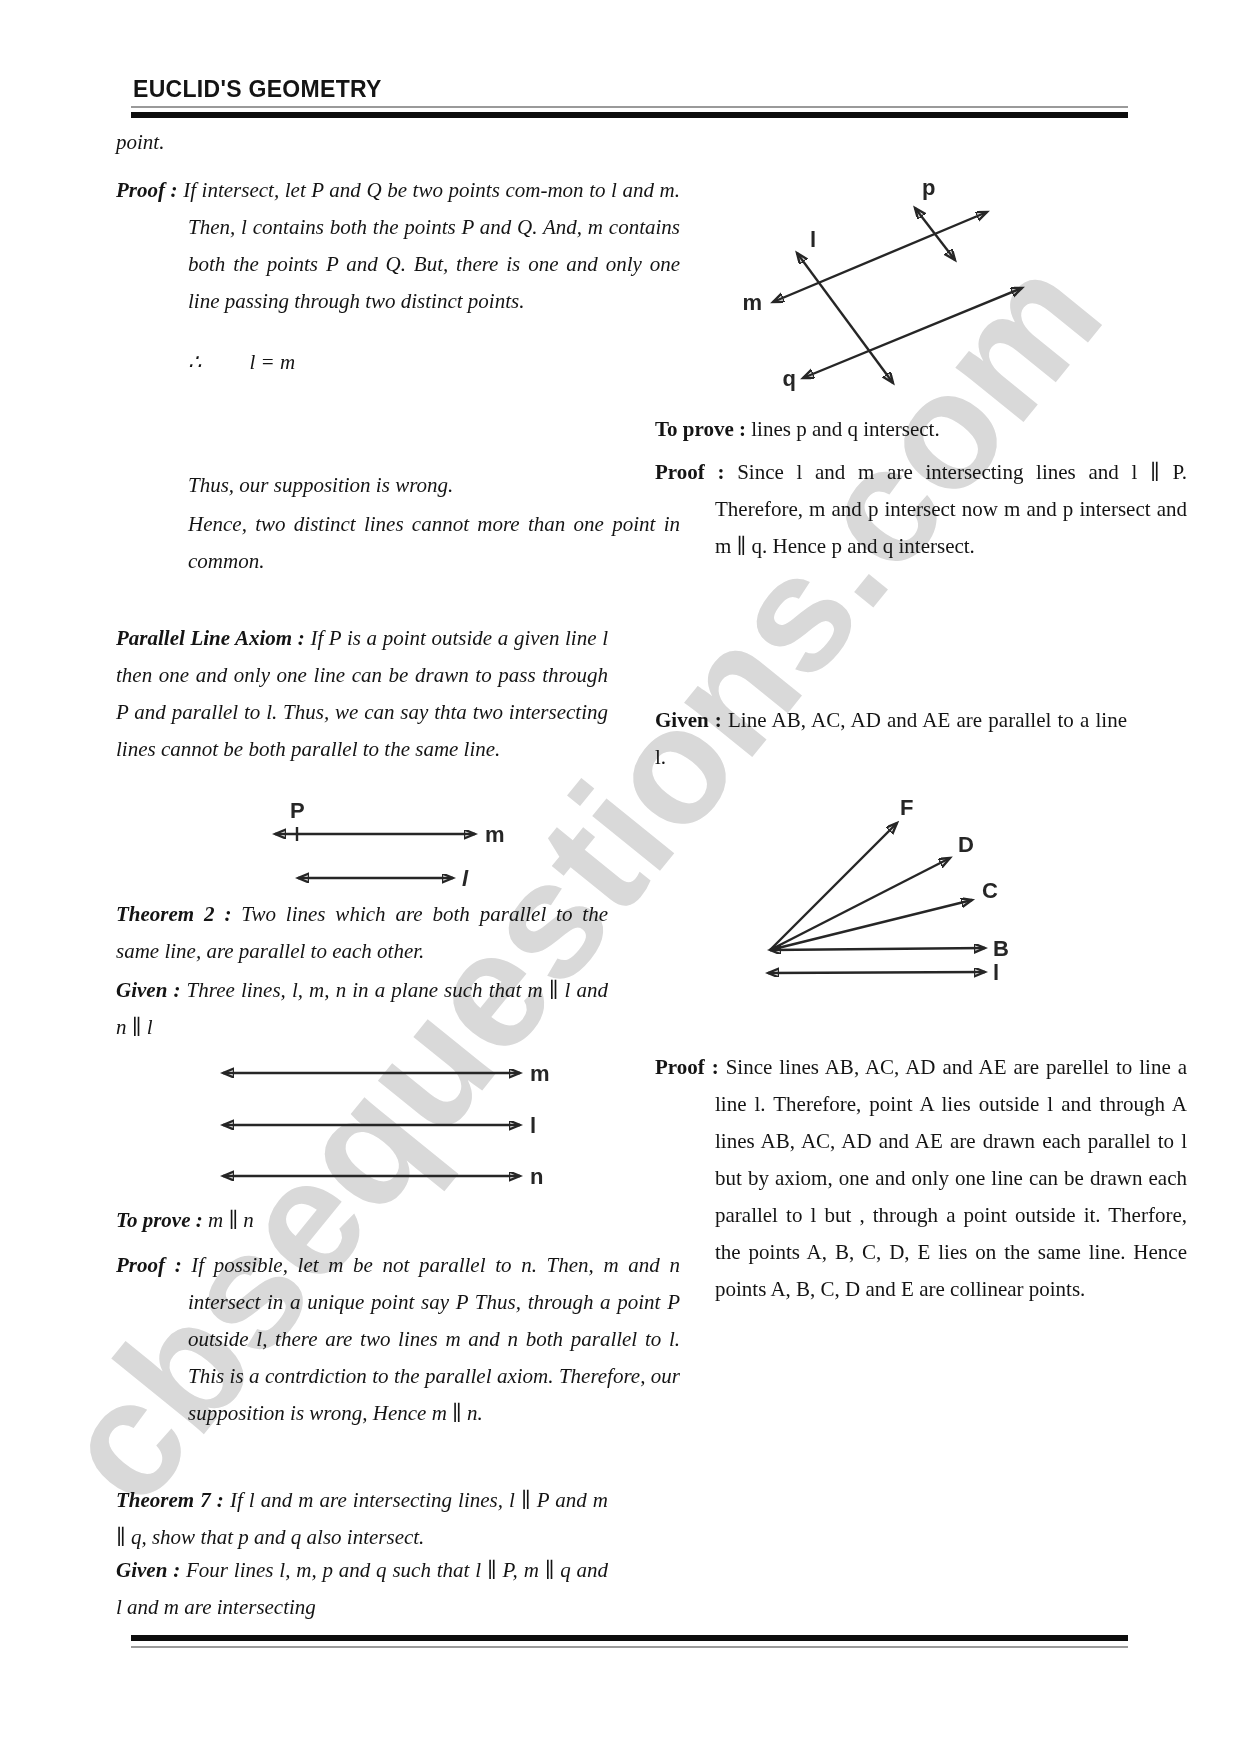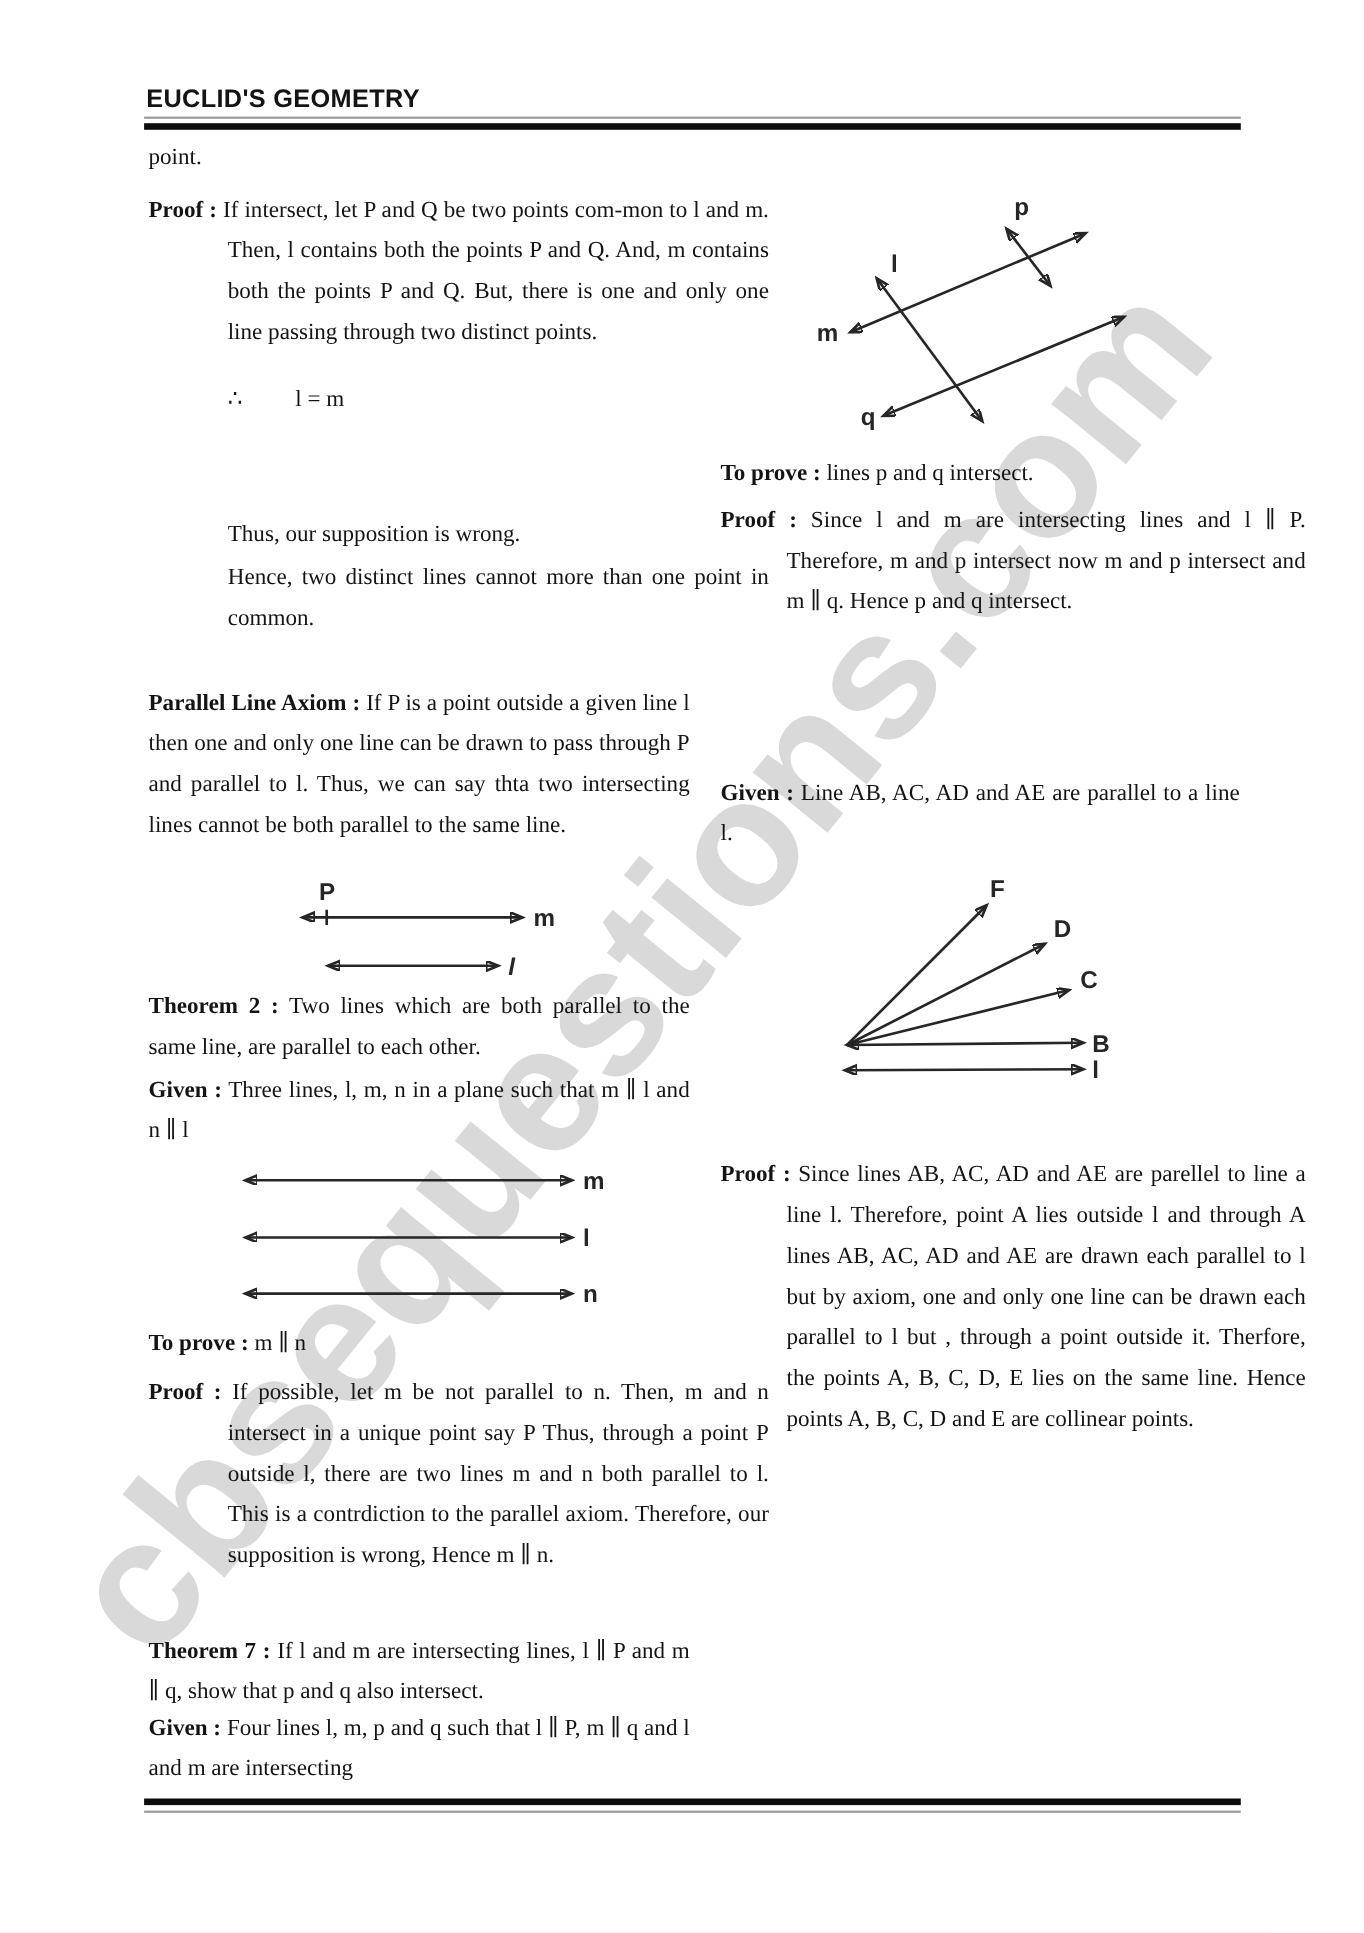--- a/index.html
+++ b/index.html
@@ -6,21 +6,21 @@
   .page{position:relative;width:1240px;height:1757px;background:#ffffff;overflow:hidden;
         font-family:"Liberation Serif","DejaVu Serif",serif;color:#141414;margin:0 auto;}
   .wm{position:absolute;left:580px;top:880px;transform:translate(-50%,-50%) rotate(-51deg);
       font-family:"Liberation Sans","DejaVu Sans",sans-serif;font-weight:bold;font-size:165px;
       color:#d9d9d9;white-space:nowrap;z-index:0;}
   .hdr-title{position:absolute;left:133px;top:76px;font-family:"Liberation Sans","DejaVu Sans",sans-serif;
              font-weight:bold;font-size:23px;letter-spacing:.3px;z-index:1;}
   .rule-thin{position:absolute;left:131px;width:997px;height:2px;background:#9a9a9a;z-index:1;}
   .rule-thick{position:absolute;left:131px;width:997px;height:6px;background:#0d0d0d;z-index:1;}
   .txt{position:absolute;margin:0;font-size:21px;line-height:37px;z-index:1;}
-  .colL{left:135px;width:492px;}
+  .colL{left:116px;width:492px;font-style:italic;}
   .colR{left:655px;width:472px;}
   .just{text-align:justify;}
   .hang{padding-left:72px;text-indent:-72px;}
   .hangR{padding-left:60px;text-indent:-60px;}
   .ind{padding-left:72px;}
   b{font-weight:bold;}
   .dg{position:absolute;z-index:1;}
   .dg line,.dg path{stroke:#262626;stroke-width:2.4;fill:none;}
   .dg text{font-family:"Liberation Sans","DejaVu Sans",sans-serif;font-weight:bold;font-size:22px;fill:#262626;}
   .eqgap{margin-left:48px;}

